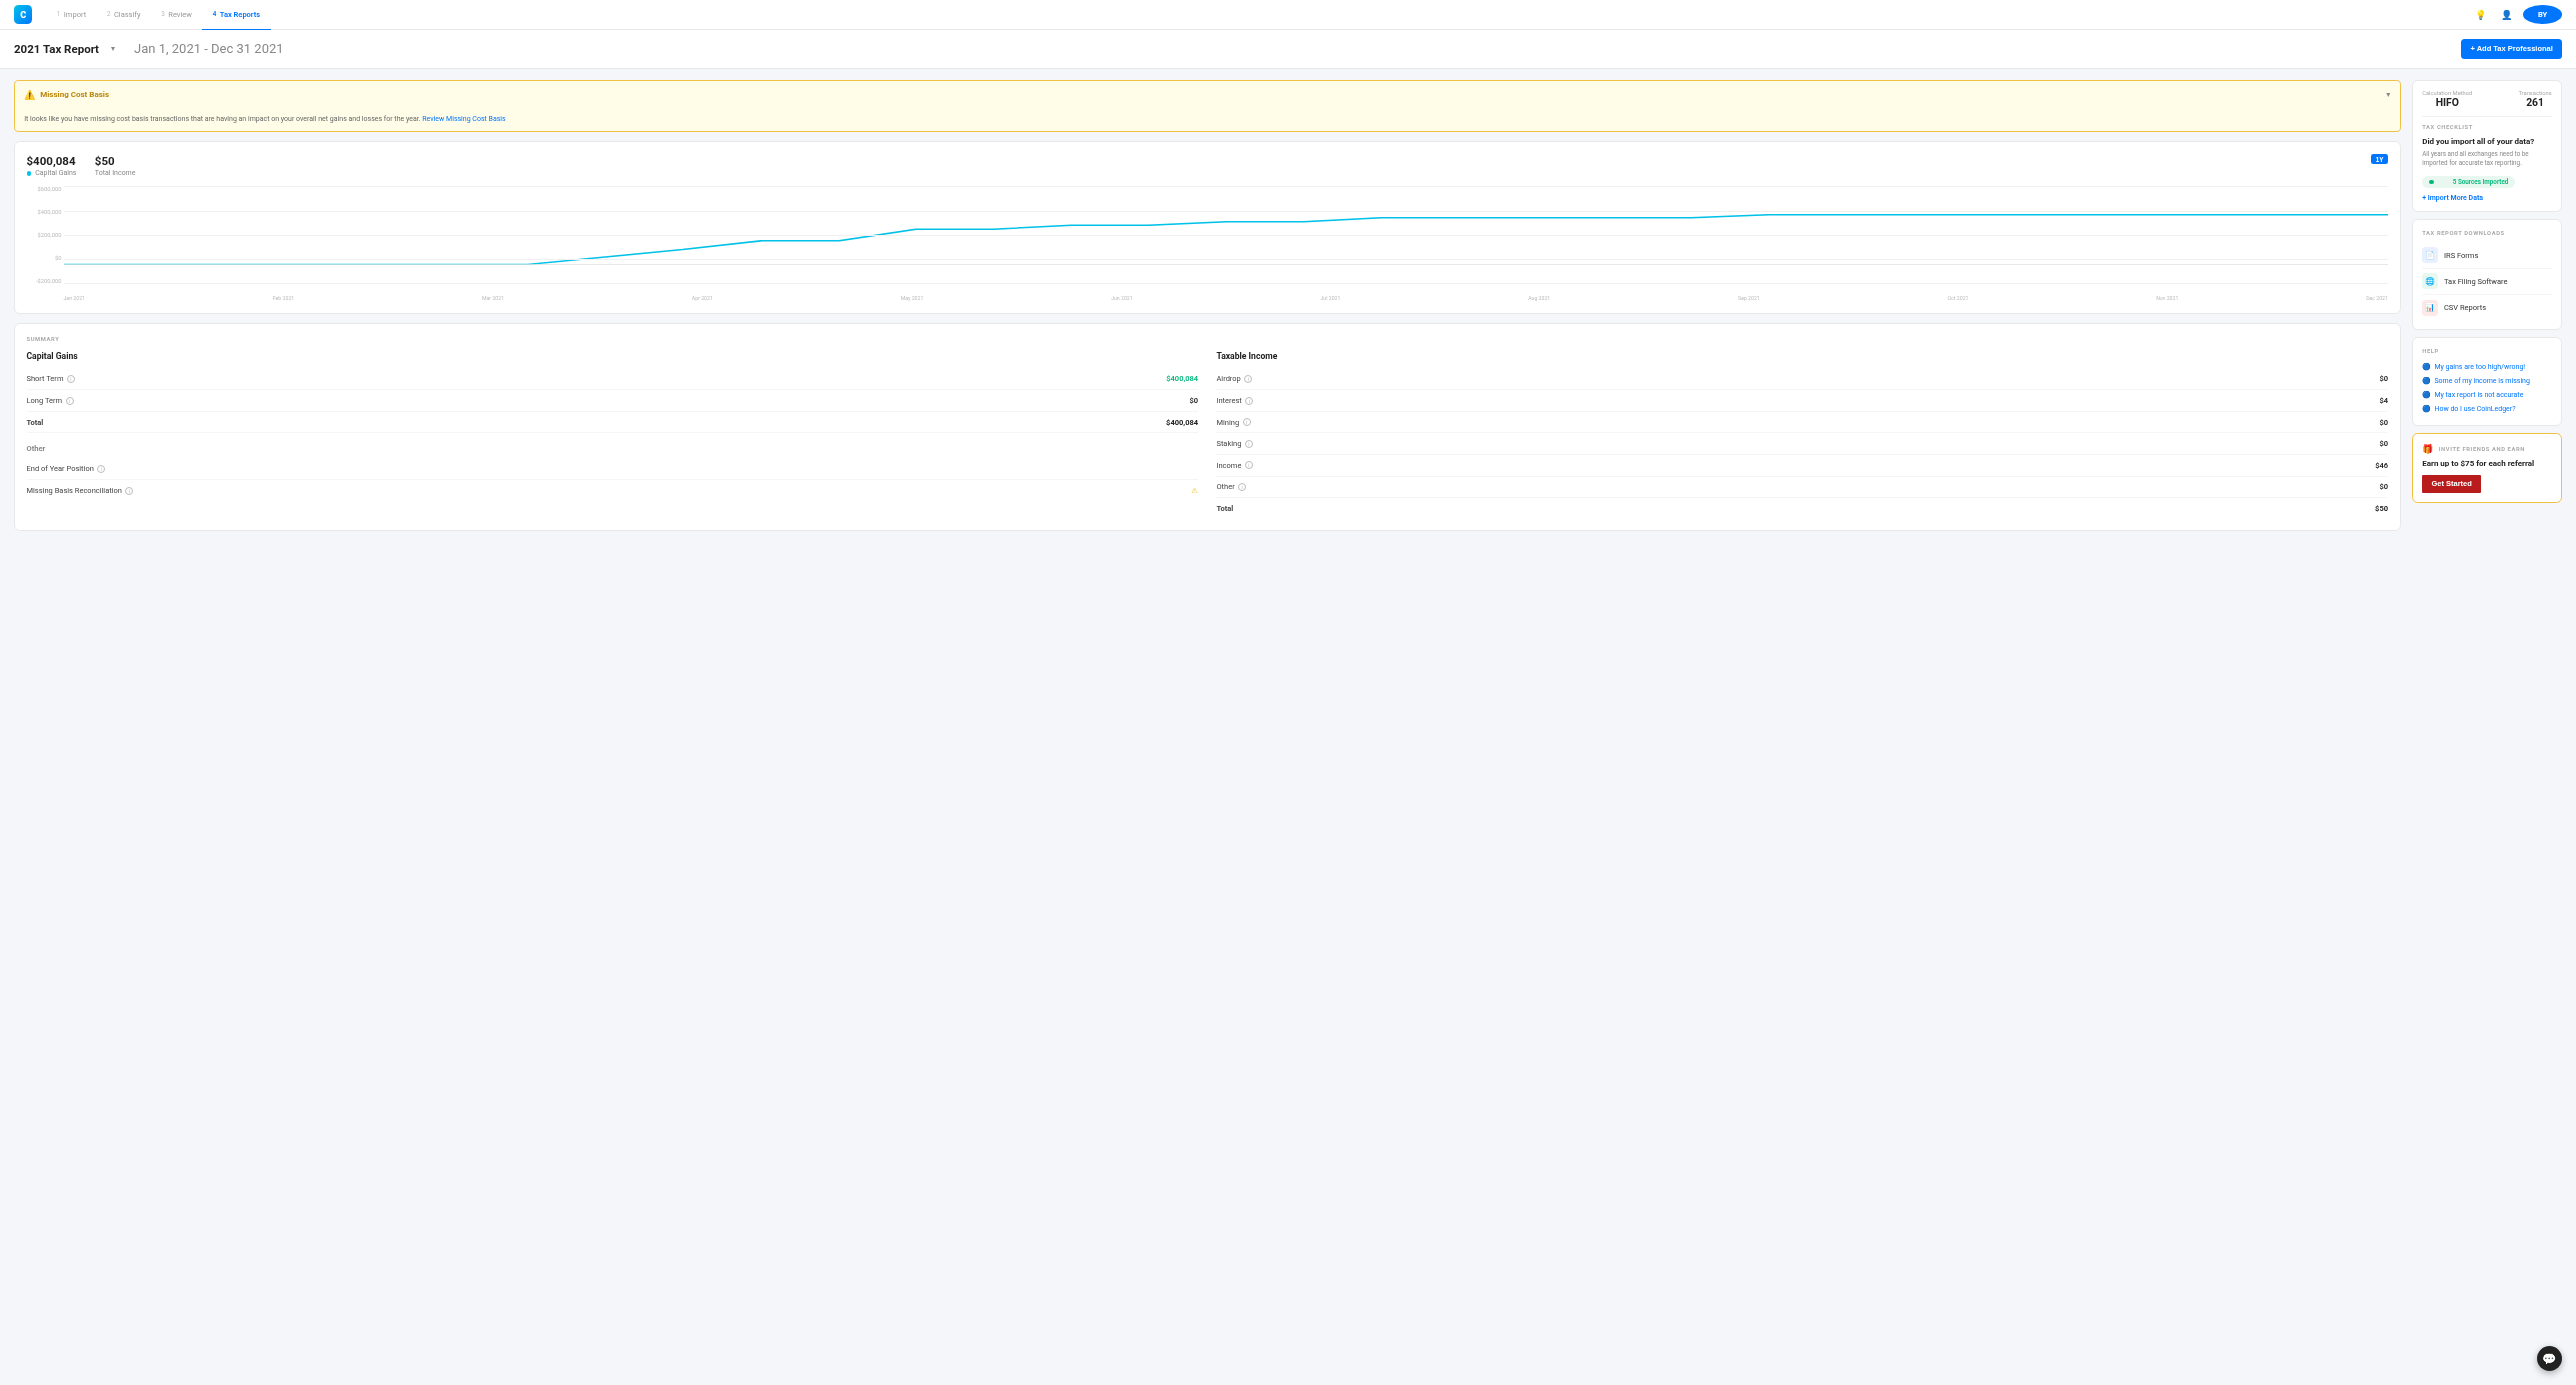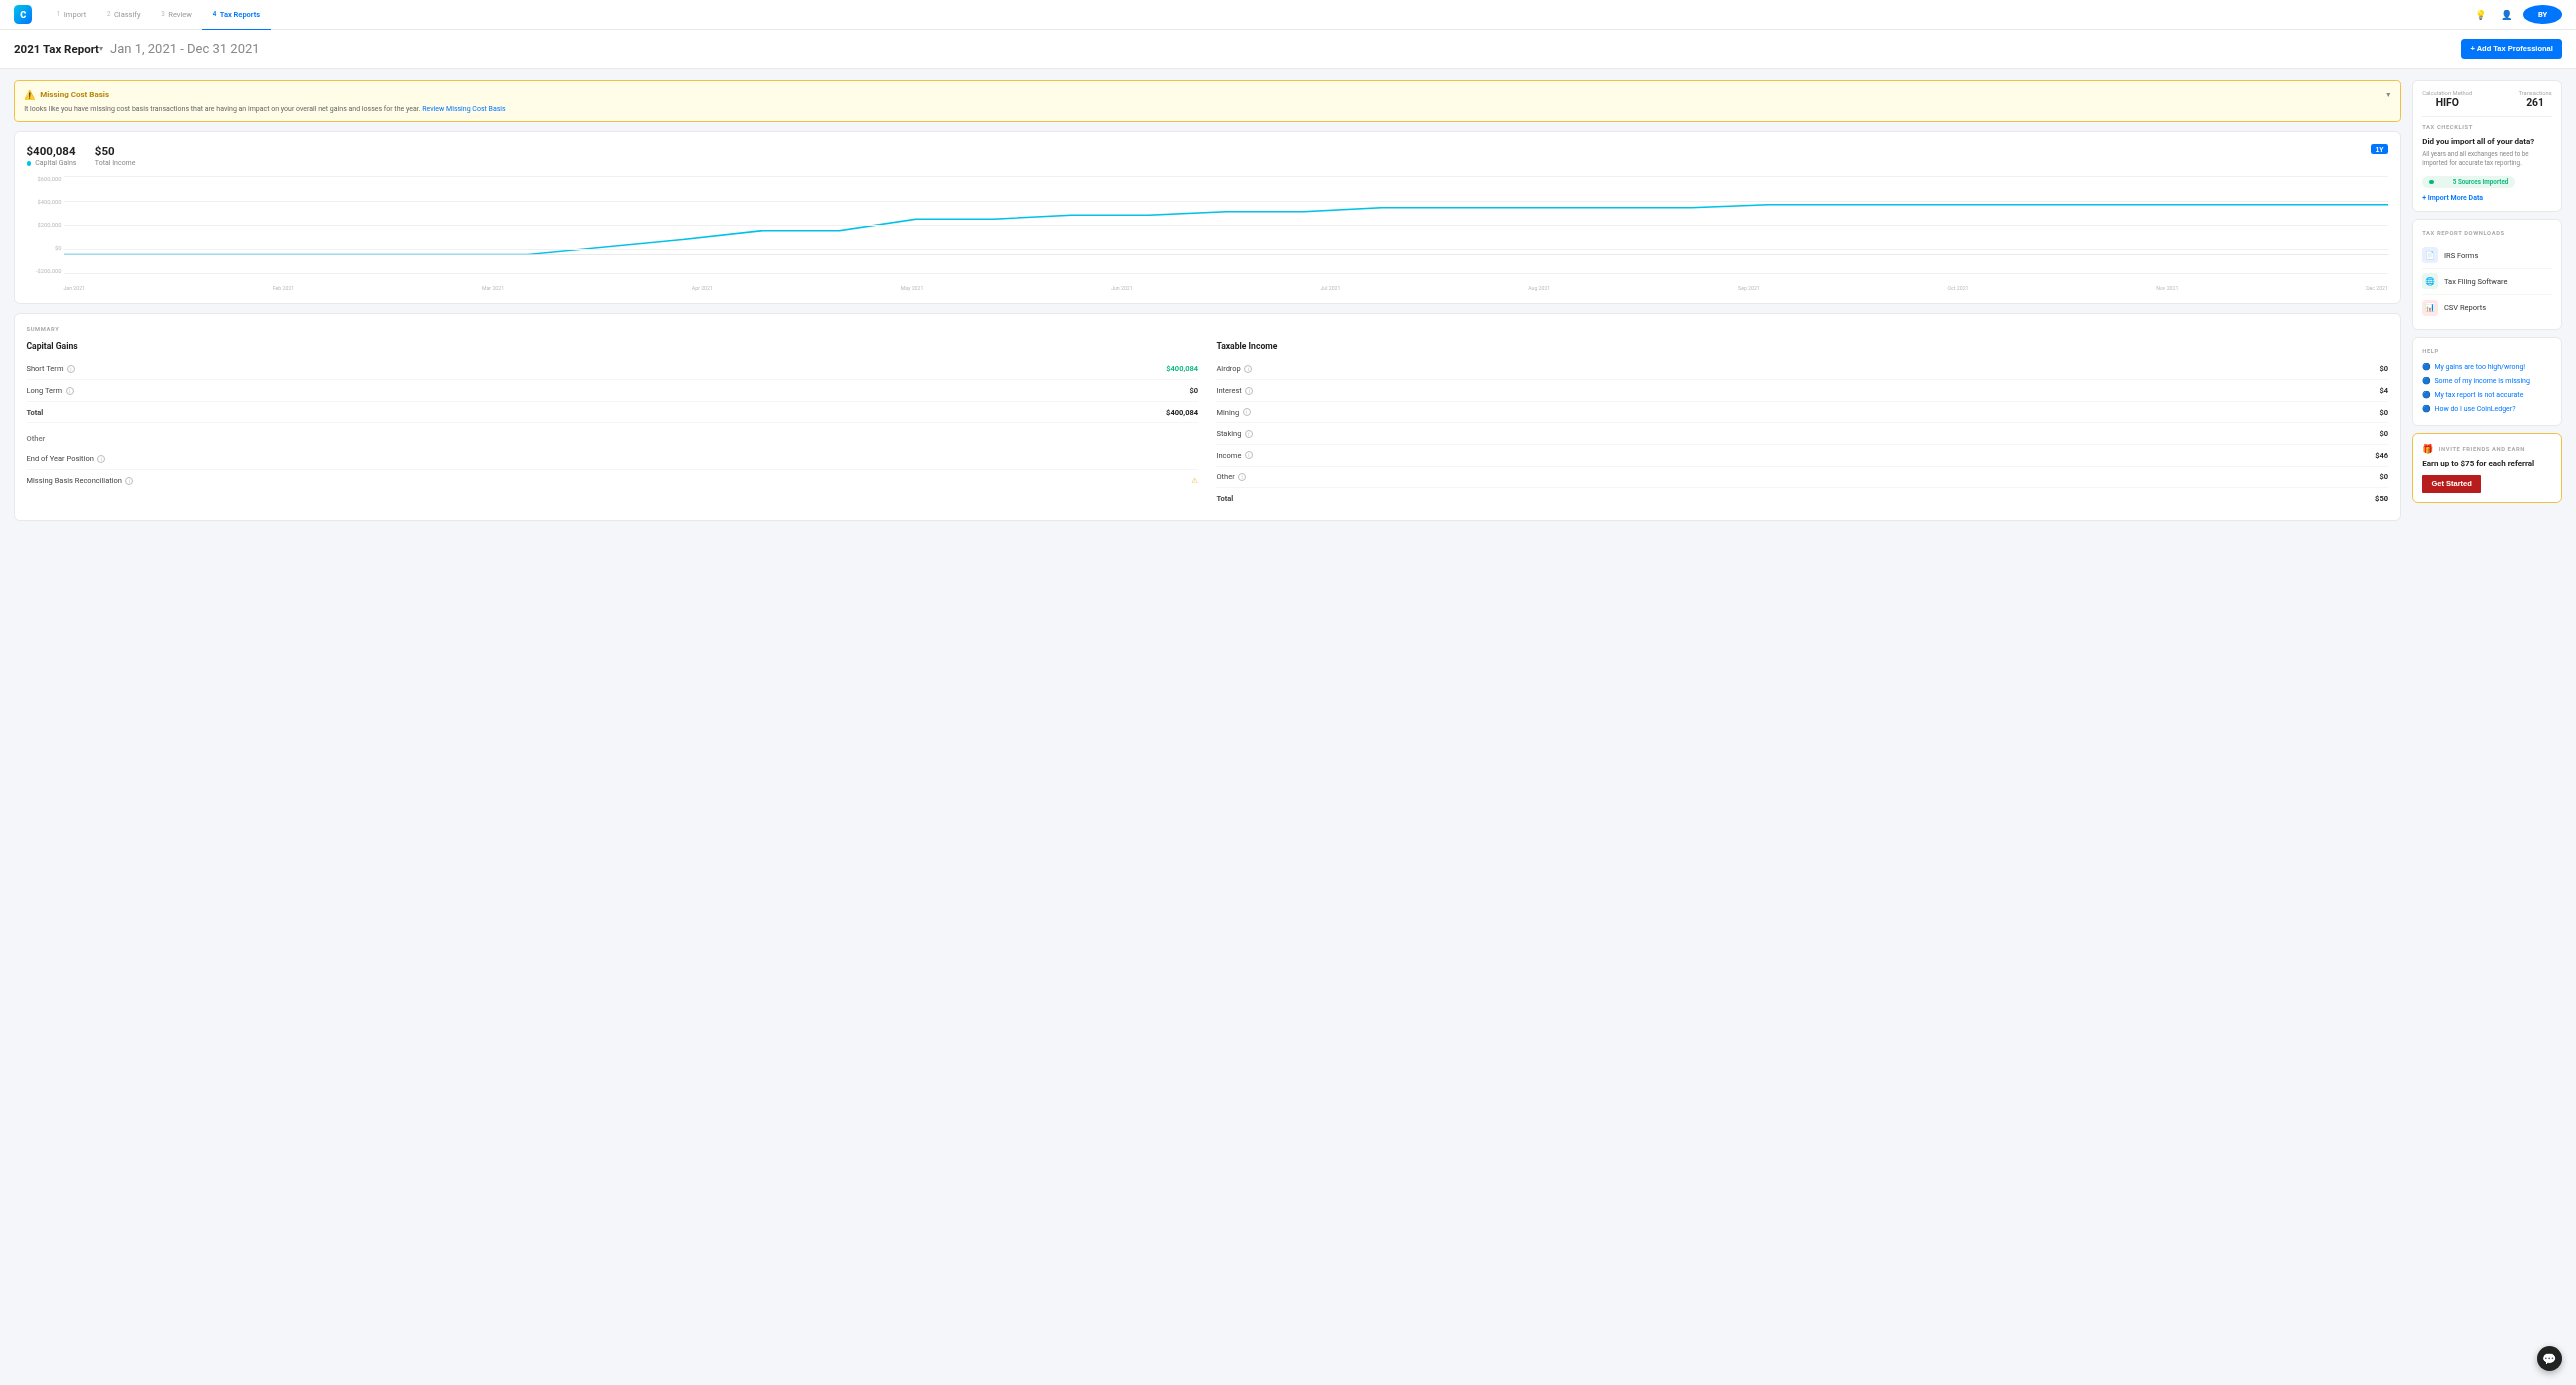--- a/index.html
+++ b/index.html
@@ -13,37 +13,37 @@
     .nav-step { display: flex; align-items: center; gap: 3.5px; padding: 0 10.4px; height: 30px; font-size: 7.5px; color: #999; cursor: pointer; border-bottom: 1.2px solid transparent; position: relative; }
     .nav-step .step-num { font-size: 6.3px; color: #bbb; }
     .nav-step.active { color: #0076ff; border-bottom: 1.2px solid #0076ff; font-weight: 600; }
     .nav-step.active .step-num { color: #0076ff; }
     .nav-icons { display: flex; align-items: center; gap: 7px; margin-left: auto; }
     .nav-icon-btn { width: 18.4px; height: 18.4px; border-radius: 50%; display: flex; align-items: center; justify-content: center; cursor: pointer; color: #888; font-size: 9.2px; border: none; background: none; }
     .nav-avatar { width: 39px; height: 18.4px; border-radius: 50%; background: #0076ff; color: #fff; display: flex; align-items: center; justify-content: center; font-size: 7.5px; font-weight: 700; cursor: pointer; }
 
     
     .page-header { display: flex; align-items: center; justify-content: space-between; padding: 9.2px 14px; background: #fff; border-bottom: 0.6px solid #e8e8e8; }
-    .page-title-group { display: flex; align-items: center; gap: 0; }
+    .page-title-group { display: flex; align-items: center; gap: 12px; }
     .page-title { font-size: 11.5px; font-weight: 700; }
     .title-dropdown-icon { color: #888; cursor: pointer; font-size: 8px; }
     .date-range { font-size: 13px; color: #888; margin-left: 7px; }
     .add-tax-btn { background: #0076ff; color: #fff; border: none; border-radius: 3.5px; padding: 5.2px 9.2px; font-size: 7.5px; font-weight: 600; cursor: pointer; display: flex; align-items: center; gap: 3.5px; }
 
     
     .main-layout { display: flex; gap: 0; padding: 11.5px 14px; align-items: flex-start; }
     .main-content { flex: 1; min-width: 0; }
     .sidebar { width: 150px; flex-shrink: 0; margin-left: 11.5px; display: flex; flex-direction: column; gap: 0; }
 
     
     .alert-banner { border: 0.9px solid #f0c040; border-radius: 4.6px; background: #fffde7; padding: 8px 9.2px; margin-bottom: 9.2px; }
     .alert-header { display: flex; align-items: center; justify-content: space-between; }
     .alert-title { display: flex; align-items: center; gap: 4.6px; font-weight: 700; color: #b8860b; font-size: 8px; }
     .alert-icon { font-size: 9.2px; }
-    .alert-body { font-size: 7px; color: #666; margin-top: 5px; }
+    .alert-body { font-size: 7px; color: #666; margin-top: 15px; }
     .alert-link { color: #0076ff; cursor: pointer; text-decoration: none; }
     .alert-collapse { color: #888; cursor: pointer; font-size: 8px; }
 
     
     .chart-card { background: #fff; border-radius: 5.8px; border: 0.6px solid #e8e8e8; padding: 11.5px; margin-bottom: 9.2px; }
     .chart-header { display: flex; align-items: flex-start; justify-content: space-between; margin-bottom: 9.2px; }
     .chart-metrics { display: flex; gap: 18.4px; }
     .metric-value { font-size: 11.5px; font-weight: 700; }
     .metric-dot { display: inline-block; width: 4.6px; height: 4.6px; border-radius: 50%; background: #00c2e8; margin-right: 2.3px; vertical-align: middle; }
     .metric-label { font-size: 7px; color: #888; margin-top: 1.2px; }

